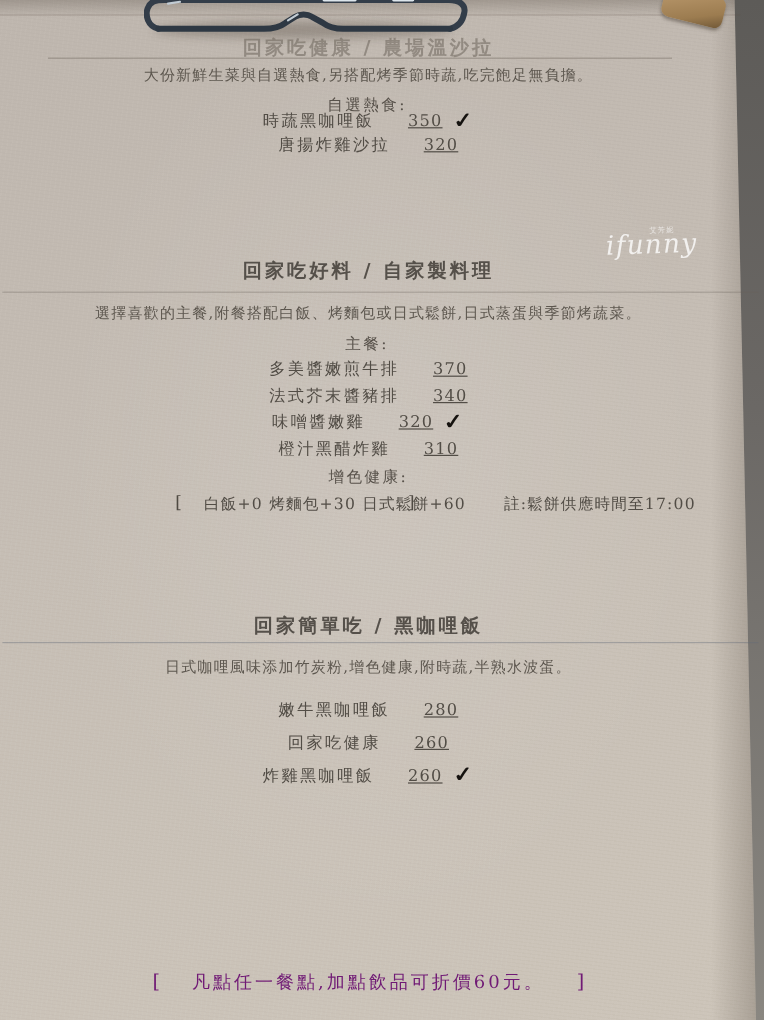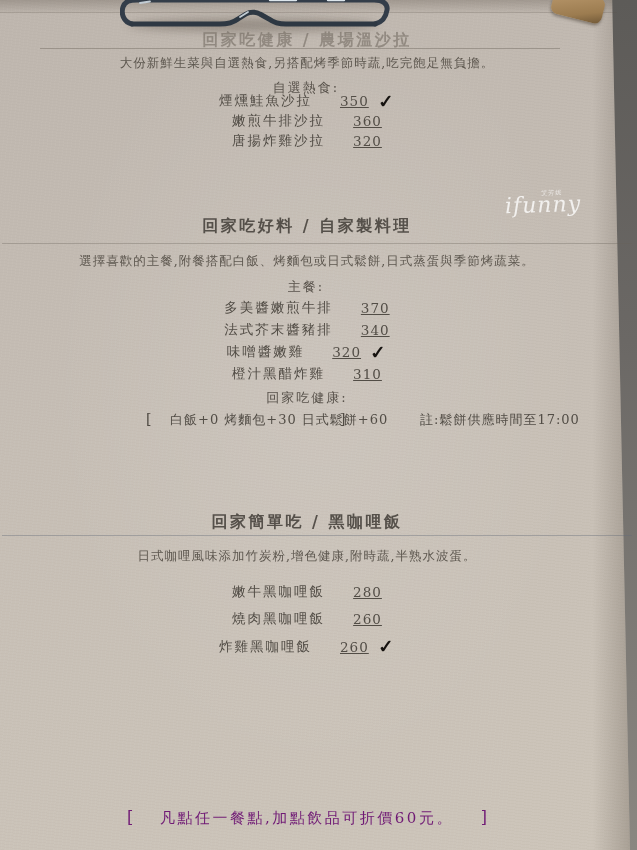--- a/index.html
+++ b/index.html
@@ -89,27 +89,23 @@
 
 <div class="blob"></div>
 
 <div class="sec-title faded" style="top:30px">回家吃健康 / 農場溫沙拉</div>
 <div class="rule" style="top:48px;left:40px;width:520px"></div>
 <div class="desc" style="top:55px">大份新鮮生菜與自選熱食,另搭配烤季節時蔬,吃完飽足無負擔。</div>
 <div class="subhead" style="top:79px">自選熱食:</div>
 
 <div class="items s1" style="top:91px">
   <div class="item-row">
-    <span>煙燻鮭魚沙拉</span>
+    <span>時蔬黑咖哩飯</span>
     <span class="price">350</span>
     <span class="check">✓</span>
-  </div>
-  <div class="item-row">
-    <span>嫩煎牛排沙拉</span>
-    <span class="price">360</span>
   </div>
   <div class="item-row">
     <span>唐揚炸雞沙拉</span>
     <span class="price">320</span>
   </div>
 </div>
 
 <div class="watermark">
   <span class="wm-small">艾芳妮</span>
   <span class="wm-main">ifunny</span>
@@ -133,39 +129,39 @@
     <span>味噌醬嫩雞</span>
     <span class="price">320</span>
     <span class="check">✓</span>
   </div>
   <div class="item-row">
     <span>橙汁黑醋炸雞</span>
     <span class="price">310</span>
   </div>
 </div>
 
-<div class="side-label" style="top:389px">回家吃健康:</div>
+<div class="side-label" style="top:389px">增色健康:</div>
 <div class="side-row">
   <span class="ob bracket">[</span>
   <span class="opts">白飯+0  烤麵包+30  日式鬆餅+60</span>
   <span class="cb bracket">]</span>
   <span class="note">註:鬆餅供應時間至17:00</span>
 </div>
 
 <div class="sec-title" style="top:512px">回家簡單吃 / 黑咖哩飯</div>
 <div class="rule" style="top:535px;left:2px;width:630px;background:rgba(100,108,120,.4)"></div>
 <div class="desc" style="top:548px">日式咖哩風味添加竹炭粉,增色健康,附時蔬,半熟水波蛋。</div>
 
 <div class="items s3" style="top:578px">
   <div class="item-row">
     <span>嫩牛黑咖哩飯</span>
     <span class="price">280</span>
   </div>
   <div class="item-row">
-    <span>燒肉黑咖哩飯</span>
+    <span>回家吃健康</span>
     <span class="price">260</span>
   </div>
   <div class="item-row">
     <span>炸雞黑咖哩飯</span>
     <span class="price">260</span>
     <span class="check">✓</span>
   </div>
 </div>
 
 <div class="bottom-note">

